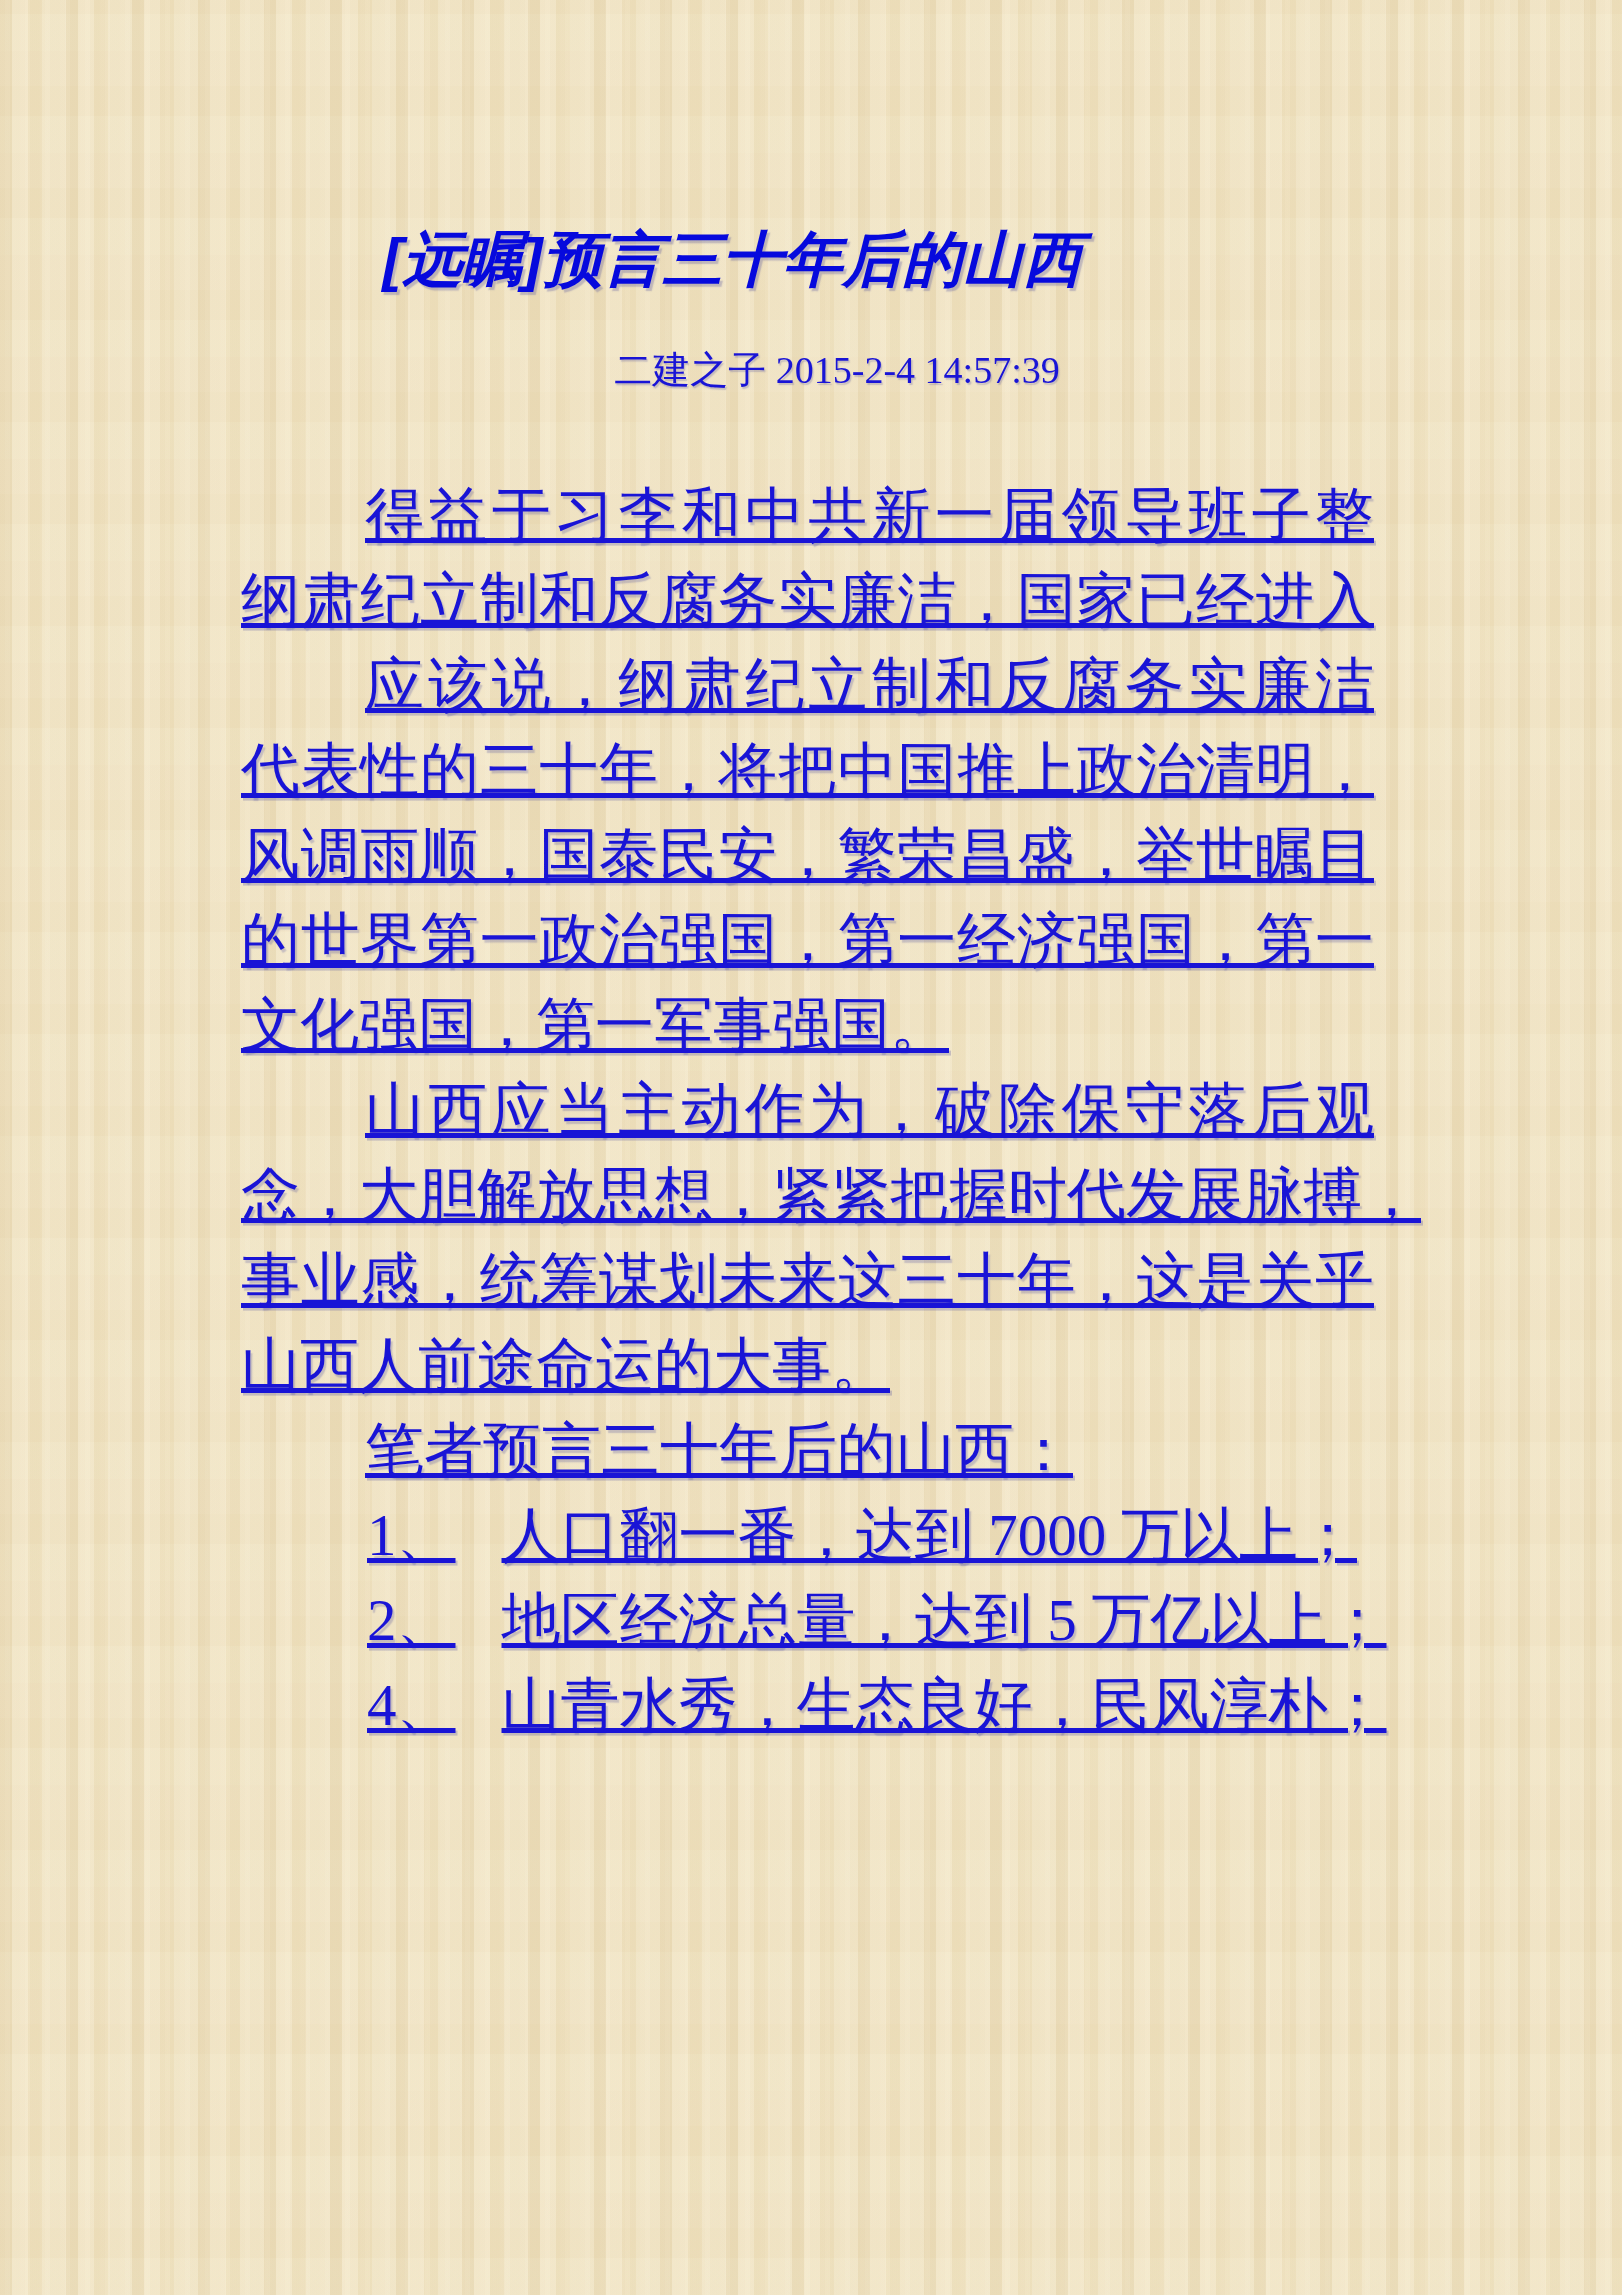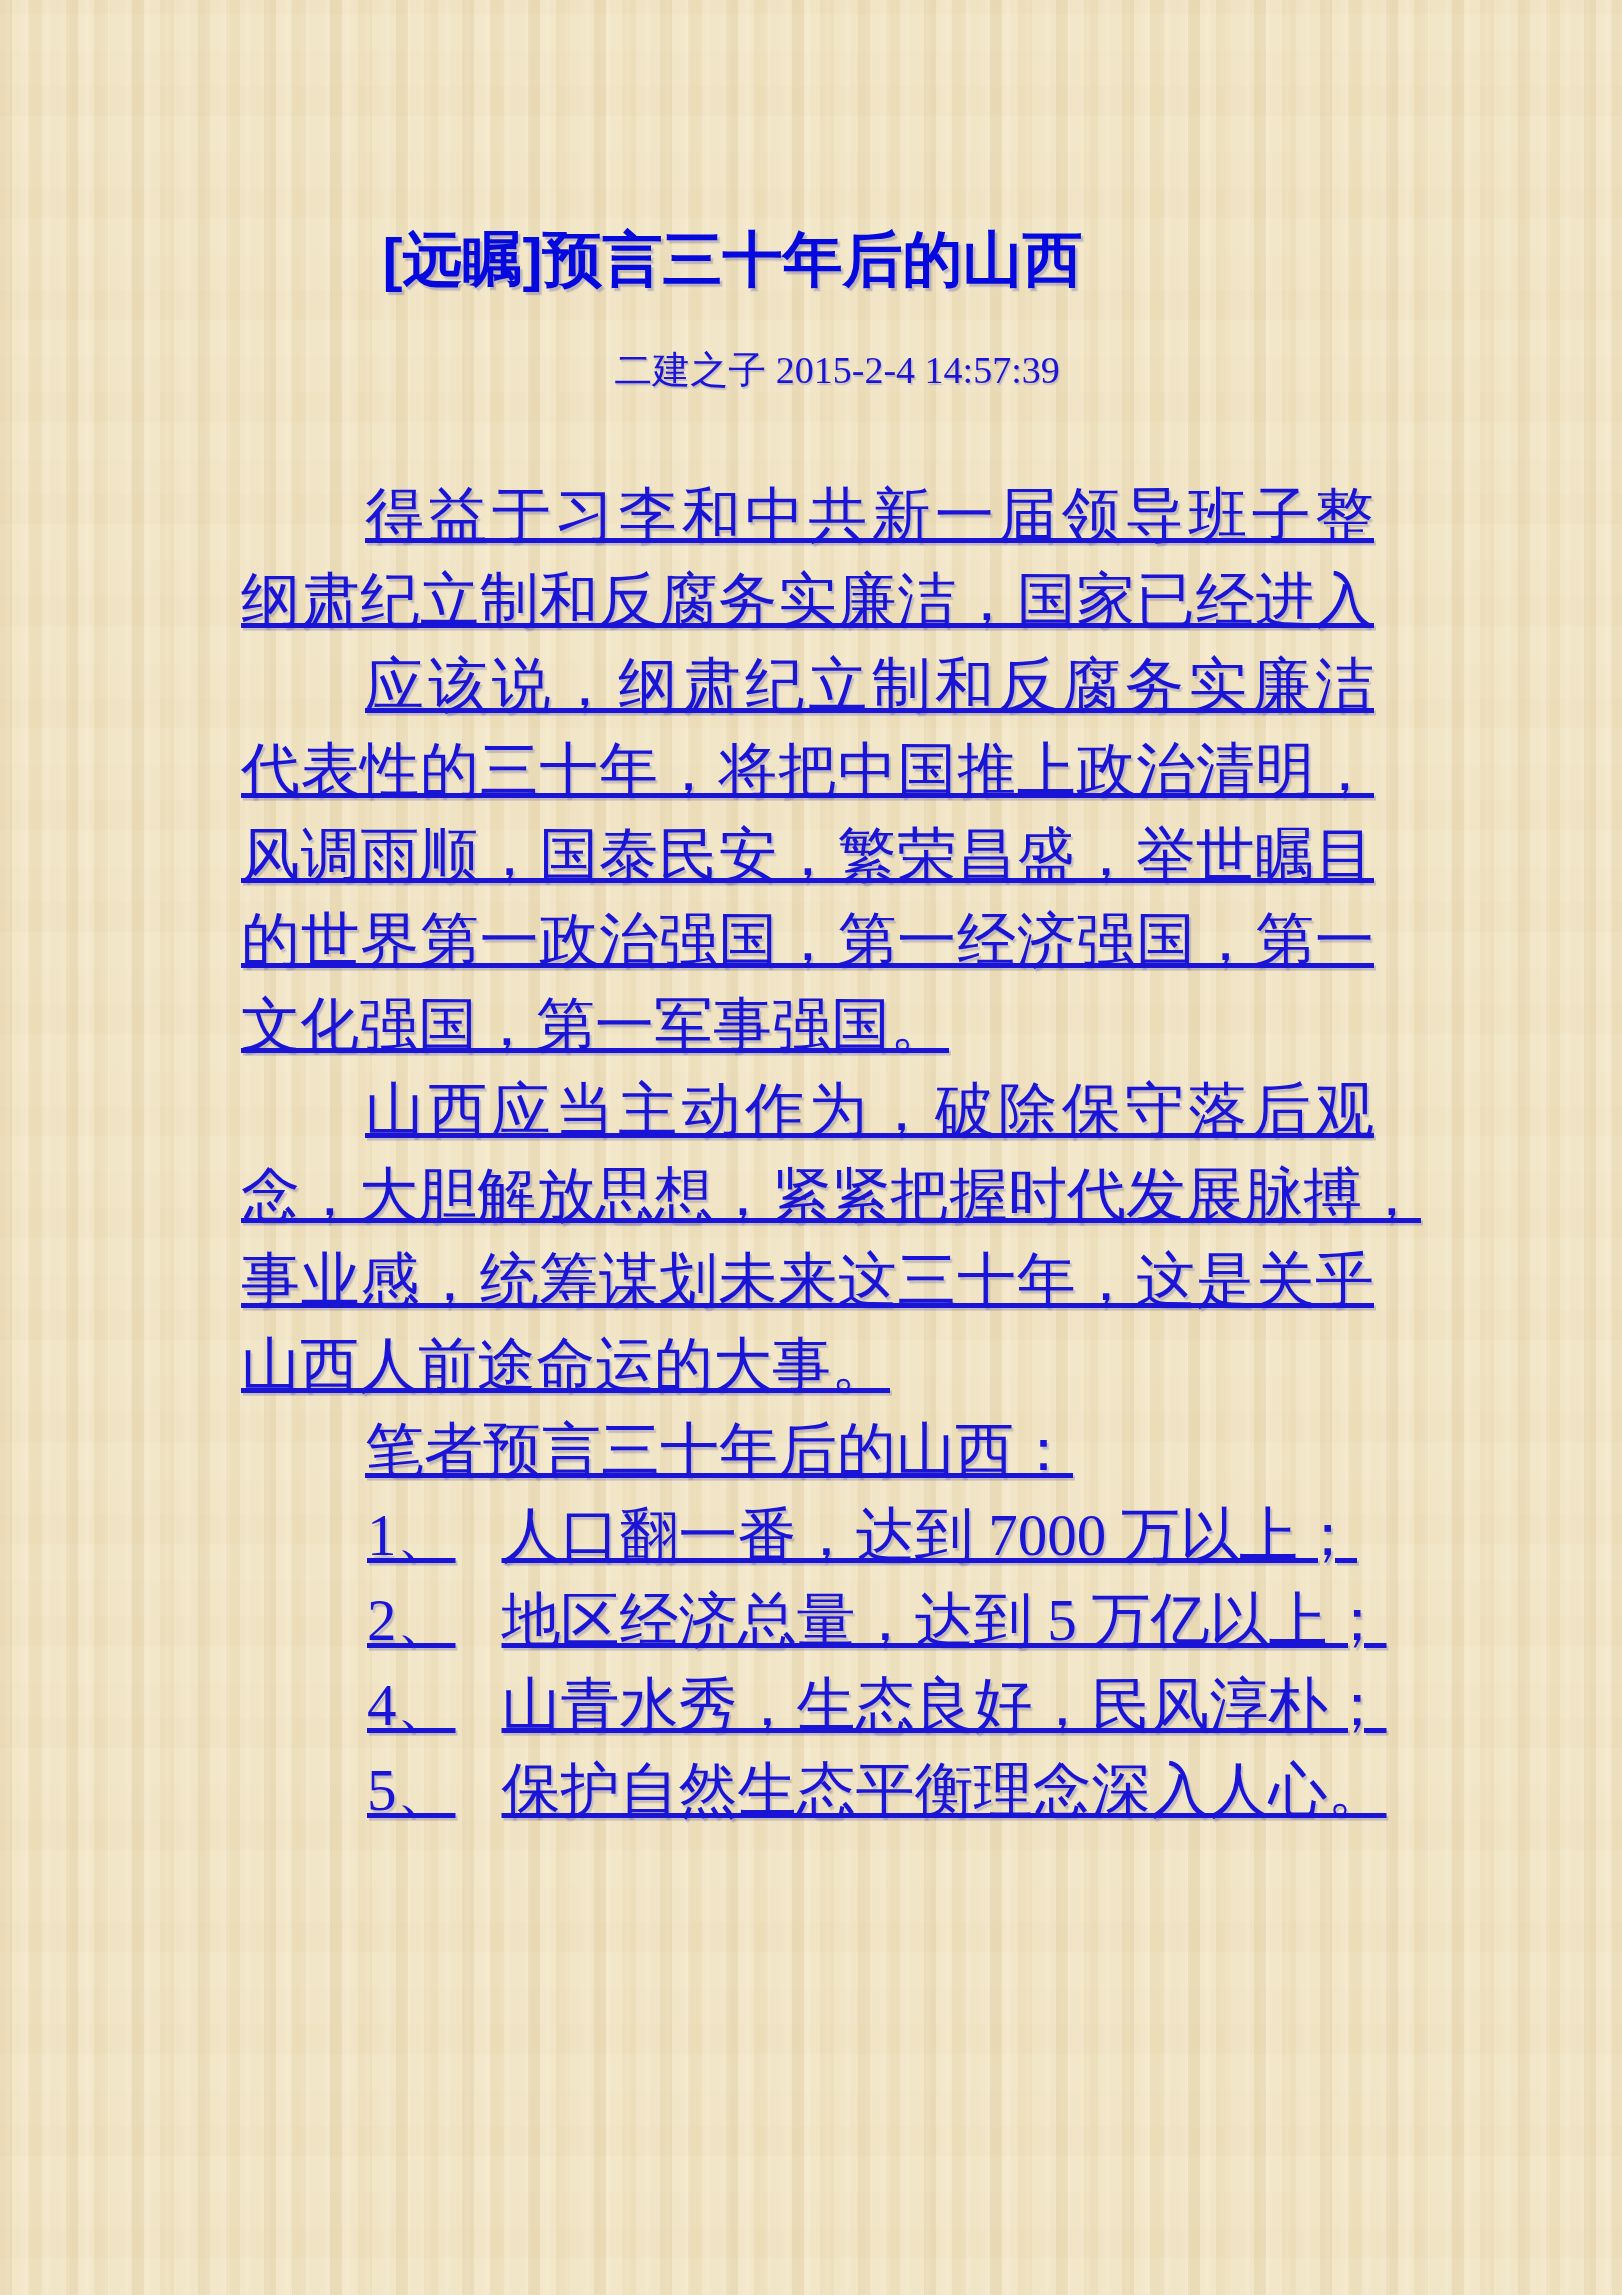--- a/index.html
+++ b/index.html
@@ -24,20 +24,21 @@
     font-family:"Liberation Serif","DejaVu Serif",serif;
   }
   .title{
     position:absolute;left:0;top:224px;width:1414px;box-sizing:border-box;
     padding-left:51px;text-align:center;
     font-family:"Liberation Sans","DejaVu Sans",sans-serif;
     font-weight:700;font-size:60px;line-height:72px;
     color:var(--title-blue);
     text-shadow:2.6px 2.6px 1.3px rgba(60,60,150,0.28);
     white-space:nowrap;
+    font-style:italic;
   }
   .byline{
     position:absolute;left:0;top:346px;width:1623px;box-sizing:border-box;
     padding-left:51px;text-align:center;
     font-size:38px;line-height:48px;
     color:var(--text-blue);
     text-shadow:1.3px 2px 1.3px rgba(60,60,150,0.25);
     white-space:nowrap;
   }
   .body-text{
@@ -71,15 +72,14 @@
     <div class="line para-full">的世界第一政治强国，第一经济强国，第一</div>
     <div class="line para-end">文化强国，第一军事强国。</div>
     <div class="line para-first-full">山西应当主动作为，破除保守落后观</div>
     <div class="line para-full">念，大胆解放思想，紧紧把握时代发展脉搏，</div>
     <div class="line para-full">事业感，统筹谋划未来这三十年，这是关乎</div>
     <div class="line para-end">山西人前途命运的大事。</div>
     <div class="line para-first">笔者预言三十年后的山西：</div>
     <div class="line list"><span class="marker">1、</span><span>人口翻一番，达到 7000 万以上；</span></div>
     <div class="line list"><span class="marker">2、</span><span>地区经济总量，达到 5 万亿以上；</span></div>
     <div class="line list"><span class="marker">4、</span><span>山青水秀，生态良好，民风淳朴；</span></div>
-    <div class="line list"><span class="marker">5、</span><span>保护自然生态平衡理念深入人心。</span></div>
   </div>
 
 
 </body></html>

